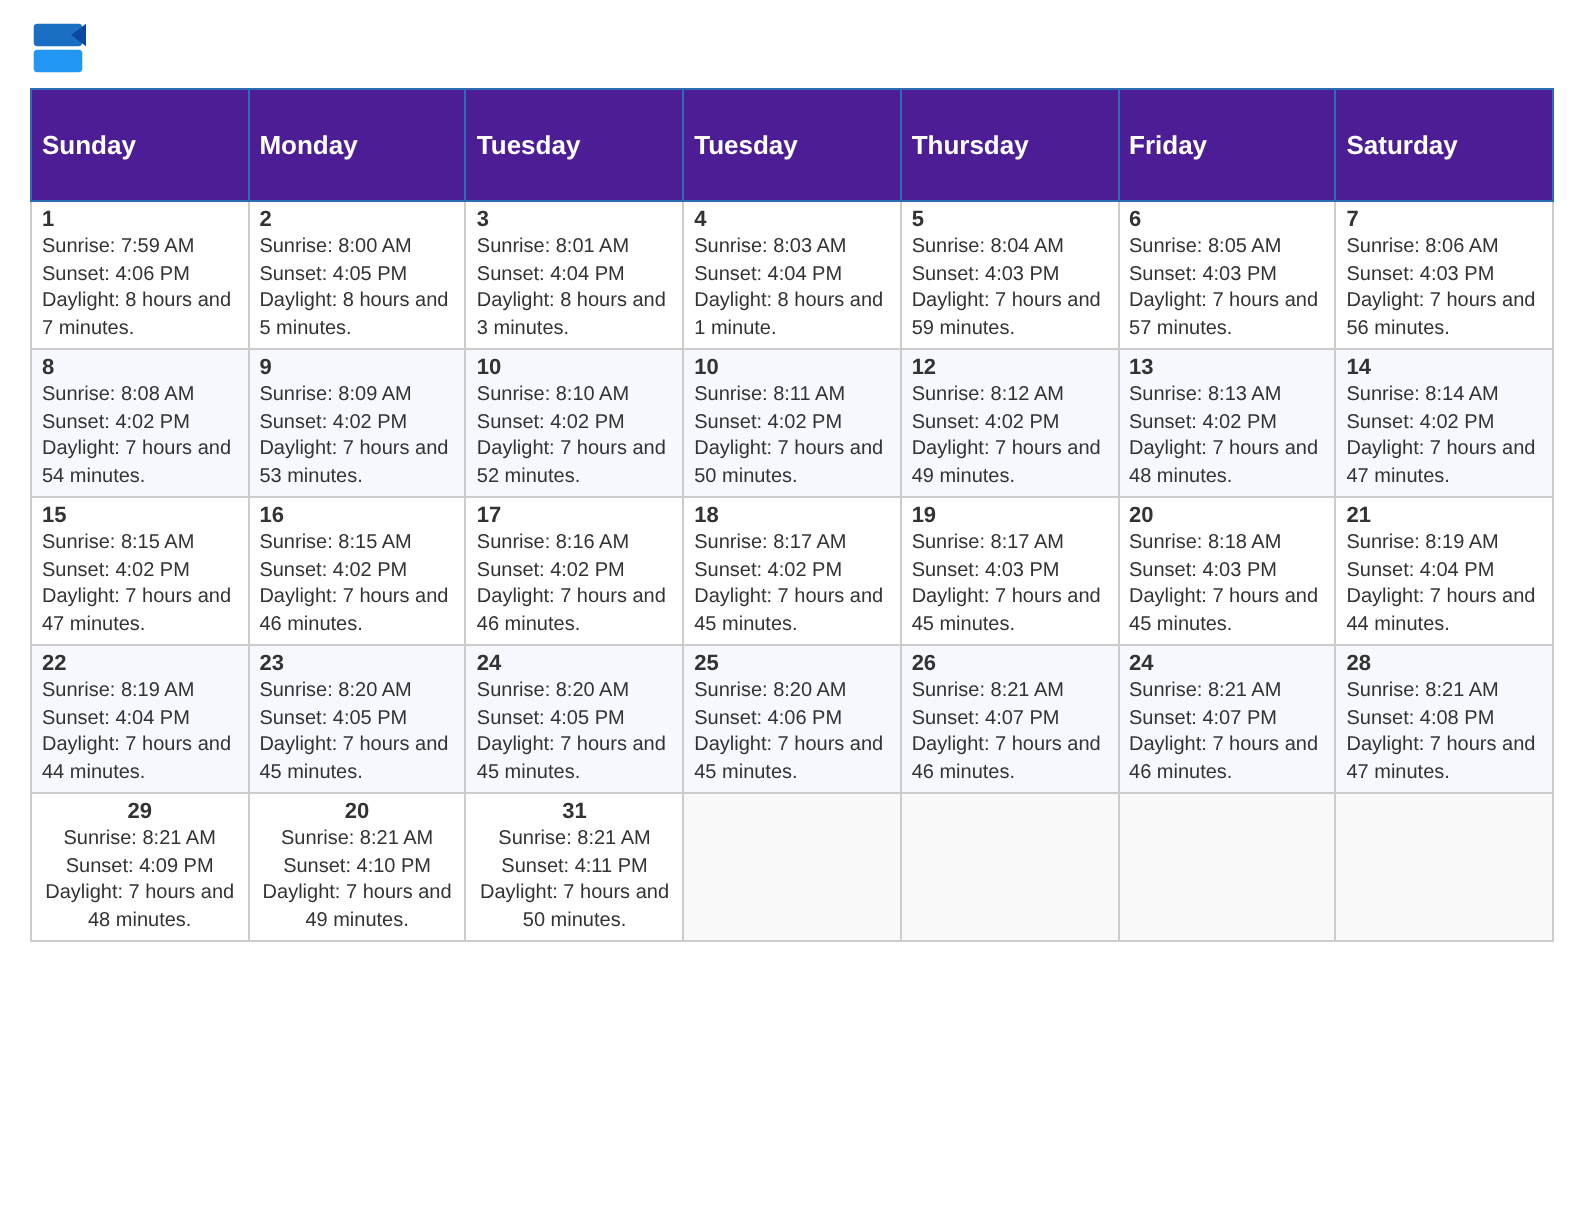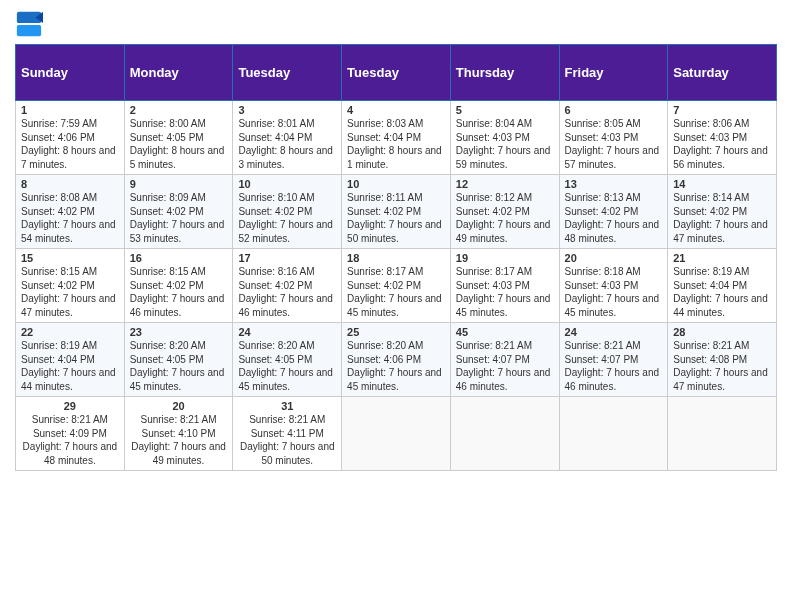--- a/index.html
+++ b/index.html
@@ -232,21 +232,21 @@
           </td>
           <td>
             <span class="day-num">24</span>
             <div class="day-info">Sunrise: 8:20 AM<br>Sunset: 4:05 PM<br>Daylight: 7 hours and 45 minutes.</div>
           </td>
           <td>
             <span class="day-num">25</span>
             <div class="day-info">Sunrise: 8:20 AM<br>Sunset: 4:06 PM<br>Daylight: 7 hours and 45 minutes.</div>
           </td>
           <td>
-            <span class="day-num">45</span>
+            <span class="day-num">26</span>
             <div class="day-info">Sunrise: 8:21 AM<br>Sunset: 4:07 PM<br>Daylight: 7 hours and 46 minutes.</div>
           </td>
           <td>
             <span class="day-num">24</span>
             <div class="day-info">Sunrise: 8:21 AM<br>Sunset: 4:07 PM<br>Daylight: 7 hours and 46 minutes.</div>
           </td>
           <td>
             <span class="day-num">28</span>
             <div class="day-info">Sunrise: 8:21 AM<br>Sunset: 4:08 PM<br>Daylight: 7 hours and 47 minutes.</div>
           </td>

